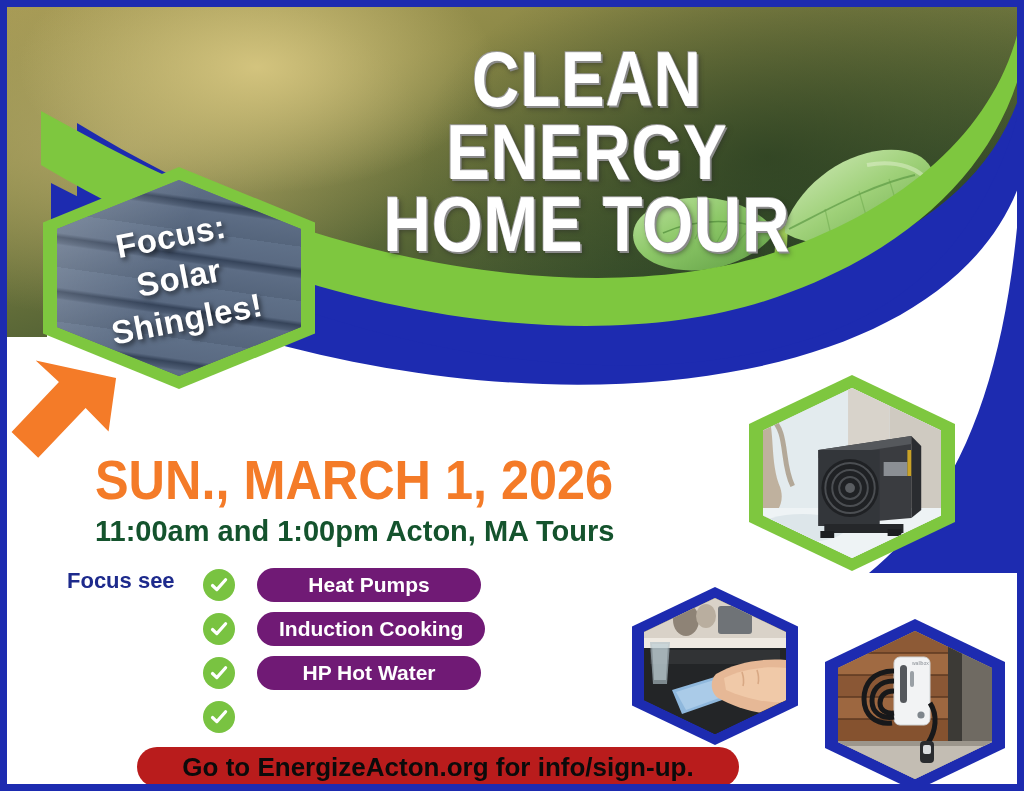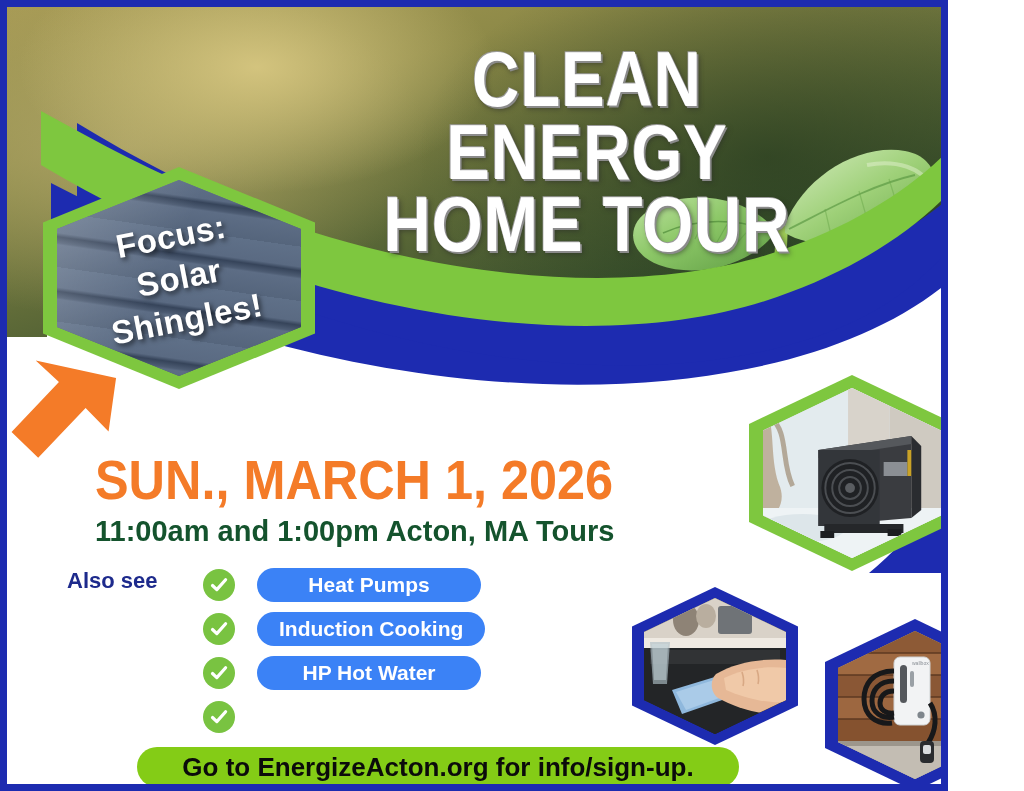--- a/index.html
+++ b/index.html
@@ -1,21 +1,21 @@
 <!DOCTYPE html>
 <html><head>
 <meta charset="utf-8">
 <title>Clean Energy Home Tour Flyer</title>
 <style>
   html,body{margin:0;padding:0;background:#ffffff;}
   body{font-family:"Liberation Sans", sans-serif;}
 
   #flyer{
     position:relative;
-    width:948px;height:791px;
+    width:1024px;height:791px;
     overflow:hidden;
     background:#ffffff;
     box-sizing:border-box;
     border:7px solid #1d2bb0;
   }
 
   
   .photo-band{
     position:absolute;left:0;top:0;width:1024px;height:330px;
     background:
@@ -108,32 +108,32 @@
   .check-row{position:relative;height:44px;display:flex;align-items:center;}
   .check-mark{
     width:32px;height:32px;border-radius:50%;
     background:#79c341;flex:0 0 32px;
     display:flex;align-items:center;justify-content:center;
     margin-right:22px;
   }
   .check-mark svg{display:block;}
   .pill{
     height:34px;min-width:224px;
-    background:#3b82f6;border-radius:17px;
+    background:#701a75;border-radius:17px;
     color:#ffffff;font-weight:bold;font-size:21px;
     display:flex;align-items:center;justify-content:center;
     padding:0 22px;box-sizing:border-box;
     white-space:nowrap;
   }
 
   
   .cta{
     position:absolute;left:130px;top:740px;
     height:40px;width:602px;
-    background:#84cc16;border-radius:20px;
+    background:#b91c1c;border-radius:20px;
     display:flex;align-items:center;justify-content:center;
     color:#0b0b0b;font-weight:bold;font-size:26px;
     white-space:nowrap;
   }
 
   
   .hexp{position:absolute;}
   .hexp .ring{
     position:absolute;inset:0;
     clip-path:polygon(50% 0%,100% 25%,100% 75%,50% 100%,0% 75%,0% 25%);
@@ -247,21 +247,21 @@
     </div>
   </div>
 
   <svg class="arrow" viewBox="0 0 120 140">
     <path d="M96 6 L96 60 L70 40 L30 96 L0 74 L40 18 L14 0 Z" transform="translate(4,18) rotate(8 50 60)" fill="#f47b28"></path>
   </svg>
 
   <div class="date-line">SUN., MARCH 1, 2026</div>
   <div class="time-line">11:00am and 1:00pm Acton, MA Tours</div>
 
-  <div class="also-see">Also see</div>
+  <div class="also-see">Focus see</div>
 
   <div class="check-list">
     <div class="check-row">
       <span class="check-mark">
         <svg width="20" height="20" viewBox="0 0 20 20">
             <path d="M3.5 10.5 L7.8 14.6 L16.6 4.8" stroke="#ffffff" stroke-width="3.2" fill="none" stroke-linecap="round" stroke-linejoin="round"></path>
           </svg>
       </span>
       <span class="pill">Heat Pumps</span>
     </div>

